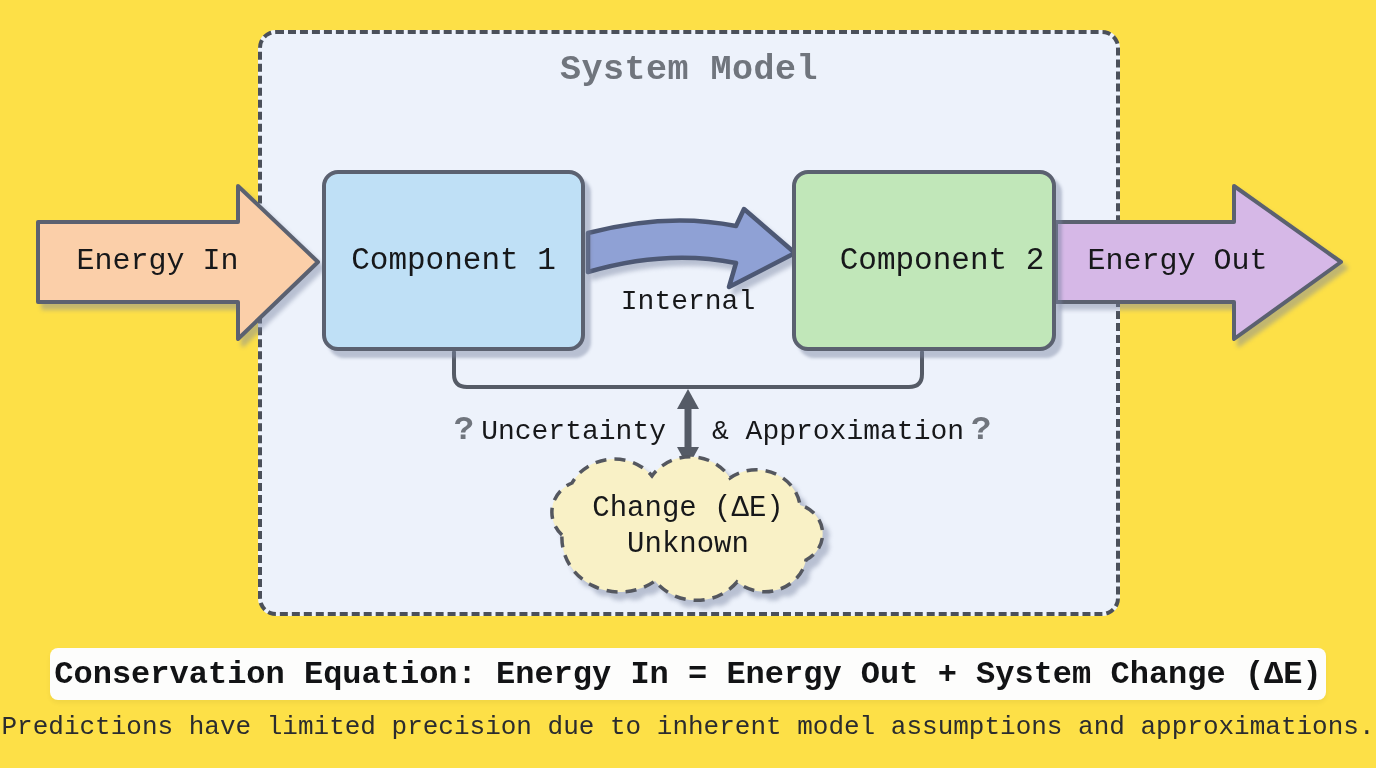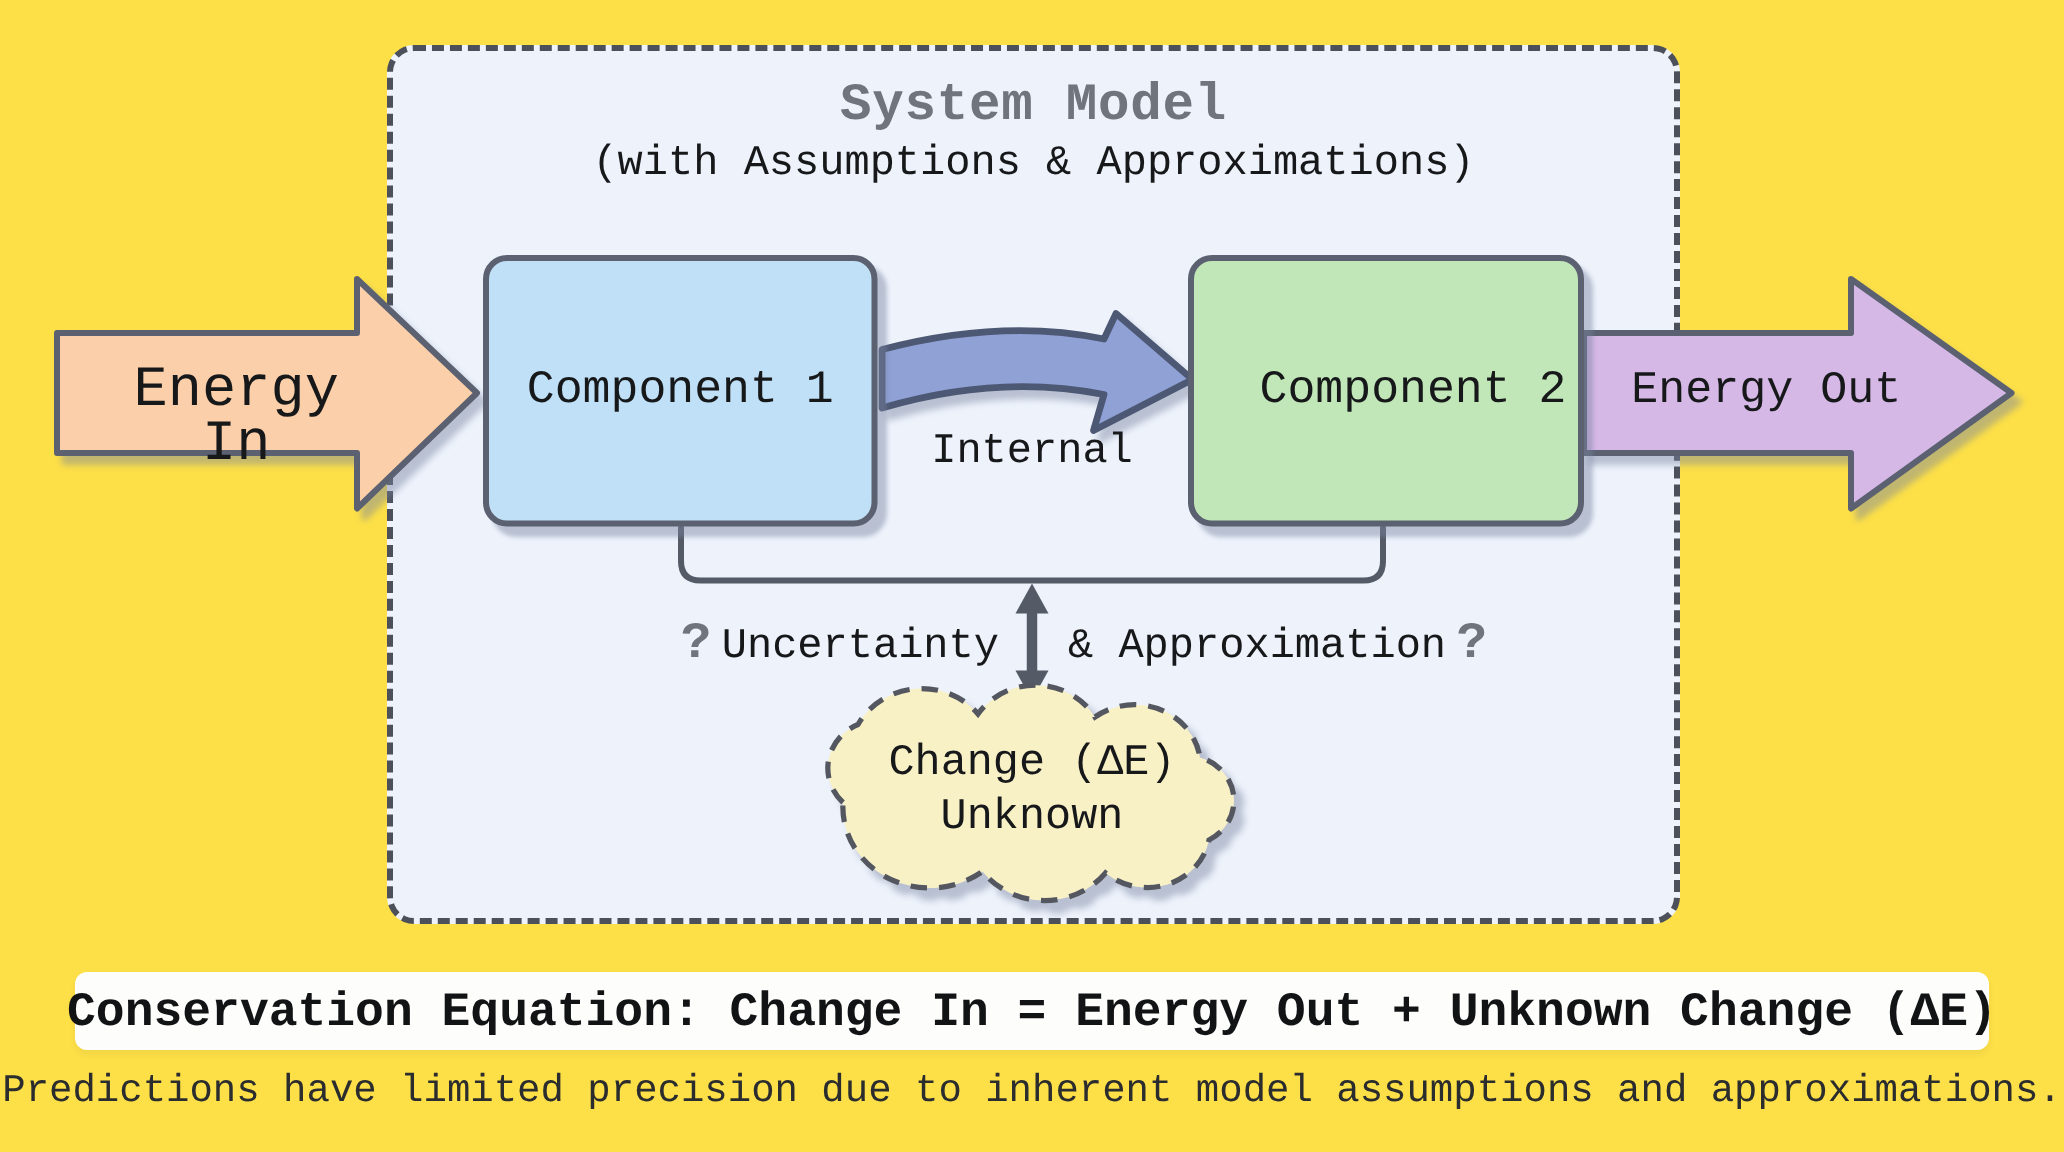--- a/index.html
+++ b/index.html
@@ -34,21 +34,21 @@
 
   .comp{
     z-index:4;display:flex;align-items:center;justify-content:center;
     box-sizing:border-box;border:4px solid #5b6170;border-radius:16px;
     font-size:31px;color:#17181a;box-shadow:6px 7px 3px rgba(120,130,160,0.45);
   }
   .comp1{left:322px;top:170px;width:263px;height:181px;background:#bfe0f6;}
   .comp2{left:792px;top:170px;width:264px;height:181px;background:#c1e7b9;padding-left:36px;}
 
   .label{z-index:5;text-align:center;}
-  .energy-in-label{left:55px;top:243px;width:205px;font-size:38px;line-height:36px;text-align:center;}
+  .energy-in-label{left:55px;top:243px;width:205px;font-size:30px;line-height:36px;text-align:center;}
   .energy-out-label{left:1075px;top:243px;width:205px;font-size:30px;line-height:36px;}
   .internal-flow-label{left:588px;top:286px;width:200px;font-size:28px;line-height:32px;}
 
   .unc{z-index:5;top:410px;font-size:28px;line-height:40px;white-space:nowrap;
     display:flex;align-items:baseline;}
   .unc-left{right:710px;}
   .unc-right{left:712px;}
   .qmark{color:#70757d;font-weight:700;font-size:34px;margin:0 7px;}
 
   .cloud-label{left:548px;top:491px;width:280px;text-align:center;z-index:5;
@@ -63,21 +63,20 @@
   .caption{left:0;top:712px;width:1376px;text-align:center;z-index:5;
     font-size:26px;color:#2b2c2e;}
 </style>
 </head>
 <body>
 
 <div class="canvas">
 
   <div class="abs system-box"></div>
   <div class="abs title">System Model</div>
-  <div class="abs subtitle">(with Assumptions &amp; Approximations)</div>
 
   <svg class="shapes" width="1376" height="768" viewBox="0 0 1376 768">
     <path class="bracket" d="M 454 352 L 454 374 Q 454 387 467 387 L 909 387 Q 922 387 922 374 L 922 352"></path>
     <polygon class="arrow-shape" points="38,222 238,222 238,186 318,262 238,339 238,302 38,302" fill="#fbcfa9"></polygon>
     <polygon class="arrow-shape" points="1056,222 1234,222 1234,186 1341,262 1234,339 1234,302 1056,302" fill="#d6b8e7"></polygon>
     <path class="arrow-shape internal" d="M 588 233 Q 668 212 736 226 L 744 209 L 795 253 L 729 287 L 736 263 Q 666 249 588 272 Z" fill="#8fa1d5"></path>
     <g>
       <line class="dbl-line" x1="688" y1="403" x2="688" y2="452"></line>
       <polygon class="dbl-head" points="688,389 677,409 699,409"></polygon>
       <polygon class="dbl-head" points="688,467 677,447 699,447"></polygon>
@@ -107,17 +106,17 @@
     <span>&amp; Approximation</span>
     <span class="qmark">?</span>
   </div>
 
   <div class="abs cloud-label">
     <div>Change (ΔE)</div>
     <div>Unknown</div>
   </div>
 
   <div class="abs equation-bar">
-    <span>Conservation Equation: Change In = Energy Out + Unknown Change (ΔE)</span>
+    <span>Conservation Equation: Energy In = Energy Out + System Change (ΔE)</span>
   </div>
   <div class="abs caption">Predictions have limited precision due to inherent model assumptions and approximations.</div>
 
 </div>
 
 </body></html>

